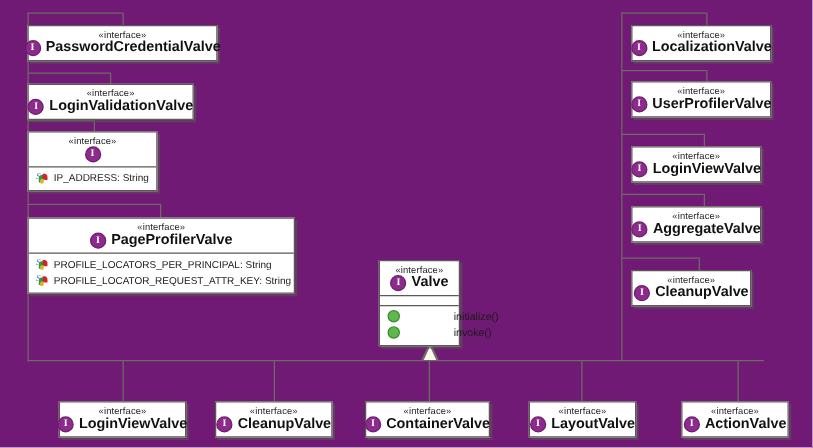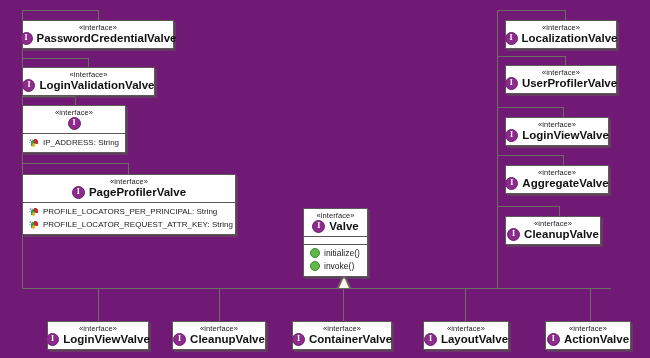--- a/index.html
+++ b/index.html
@@ -92,21 +92,21 @@
     align-items: flex-start;
     gap: 4px;
     line-height: 11px;
     padding: 1px 0 1px 2px;
     white-space: nowrap;
   }
   .member-label {
     font-size: 8px;
     color: #1a1a1a;
   }
-  .method .member-label { font-size: 8.5px; }
+  .method .member-label { font-size: 8.5px; margin-left: 39px; }
 
   
   .icon-iface {
     width: 11px;
     height: 11px;
     border-radius: 50%;
     background: #8d2b8d;
     border: 1px solid #6d1f6d;
     color: #ffffff;
     font-size: 8px;

